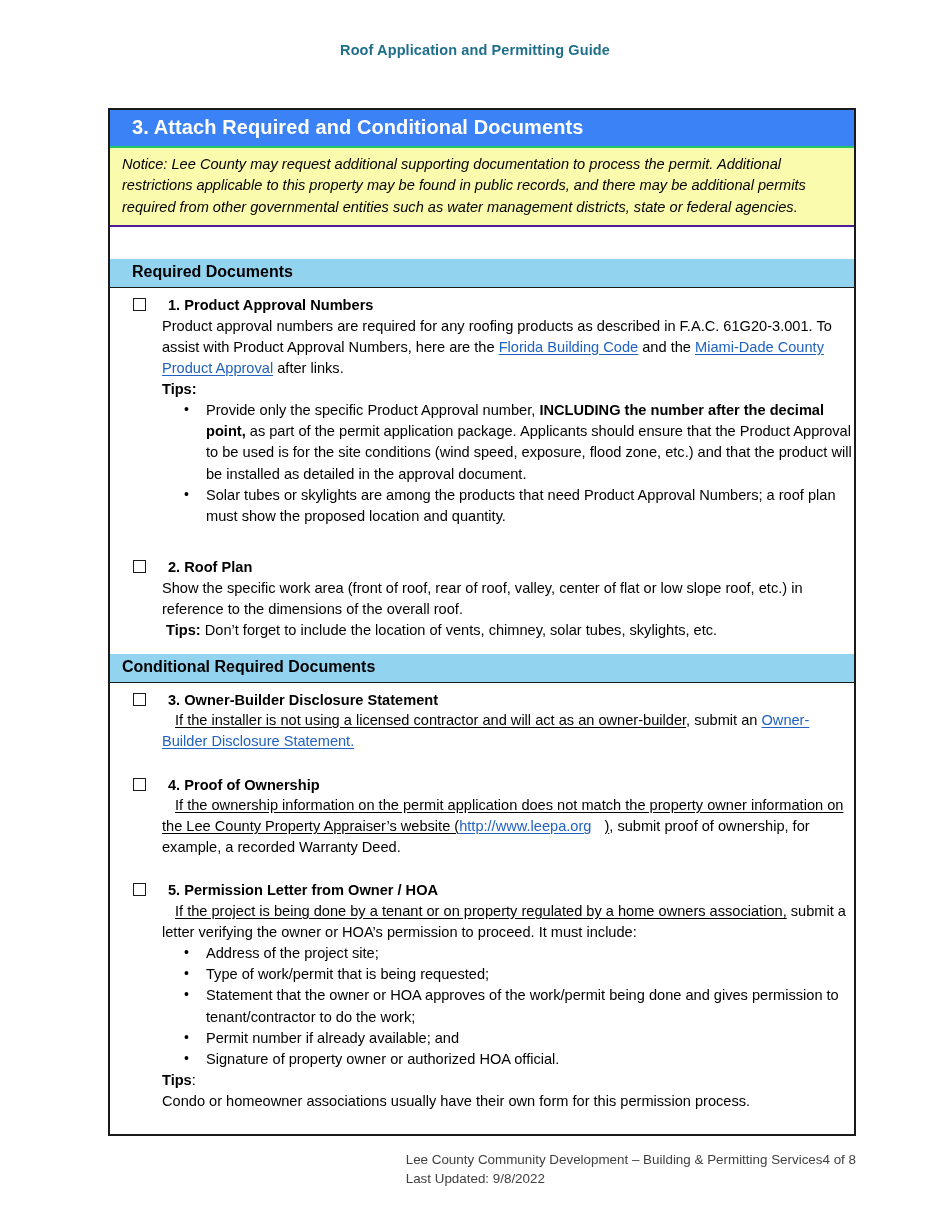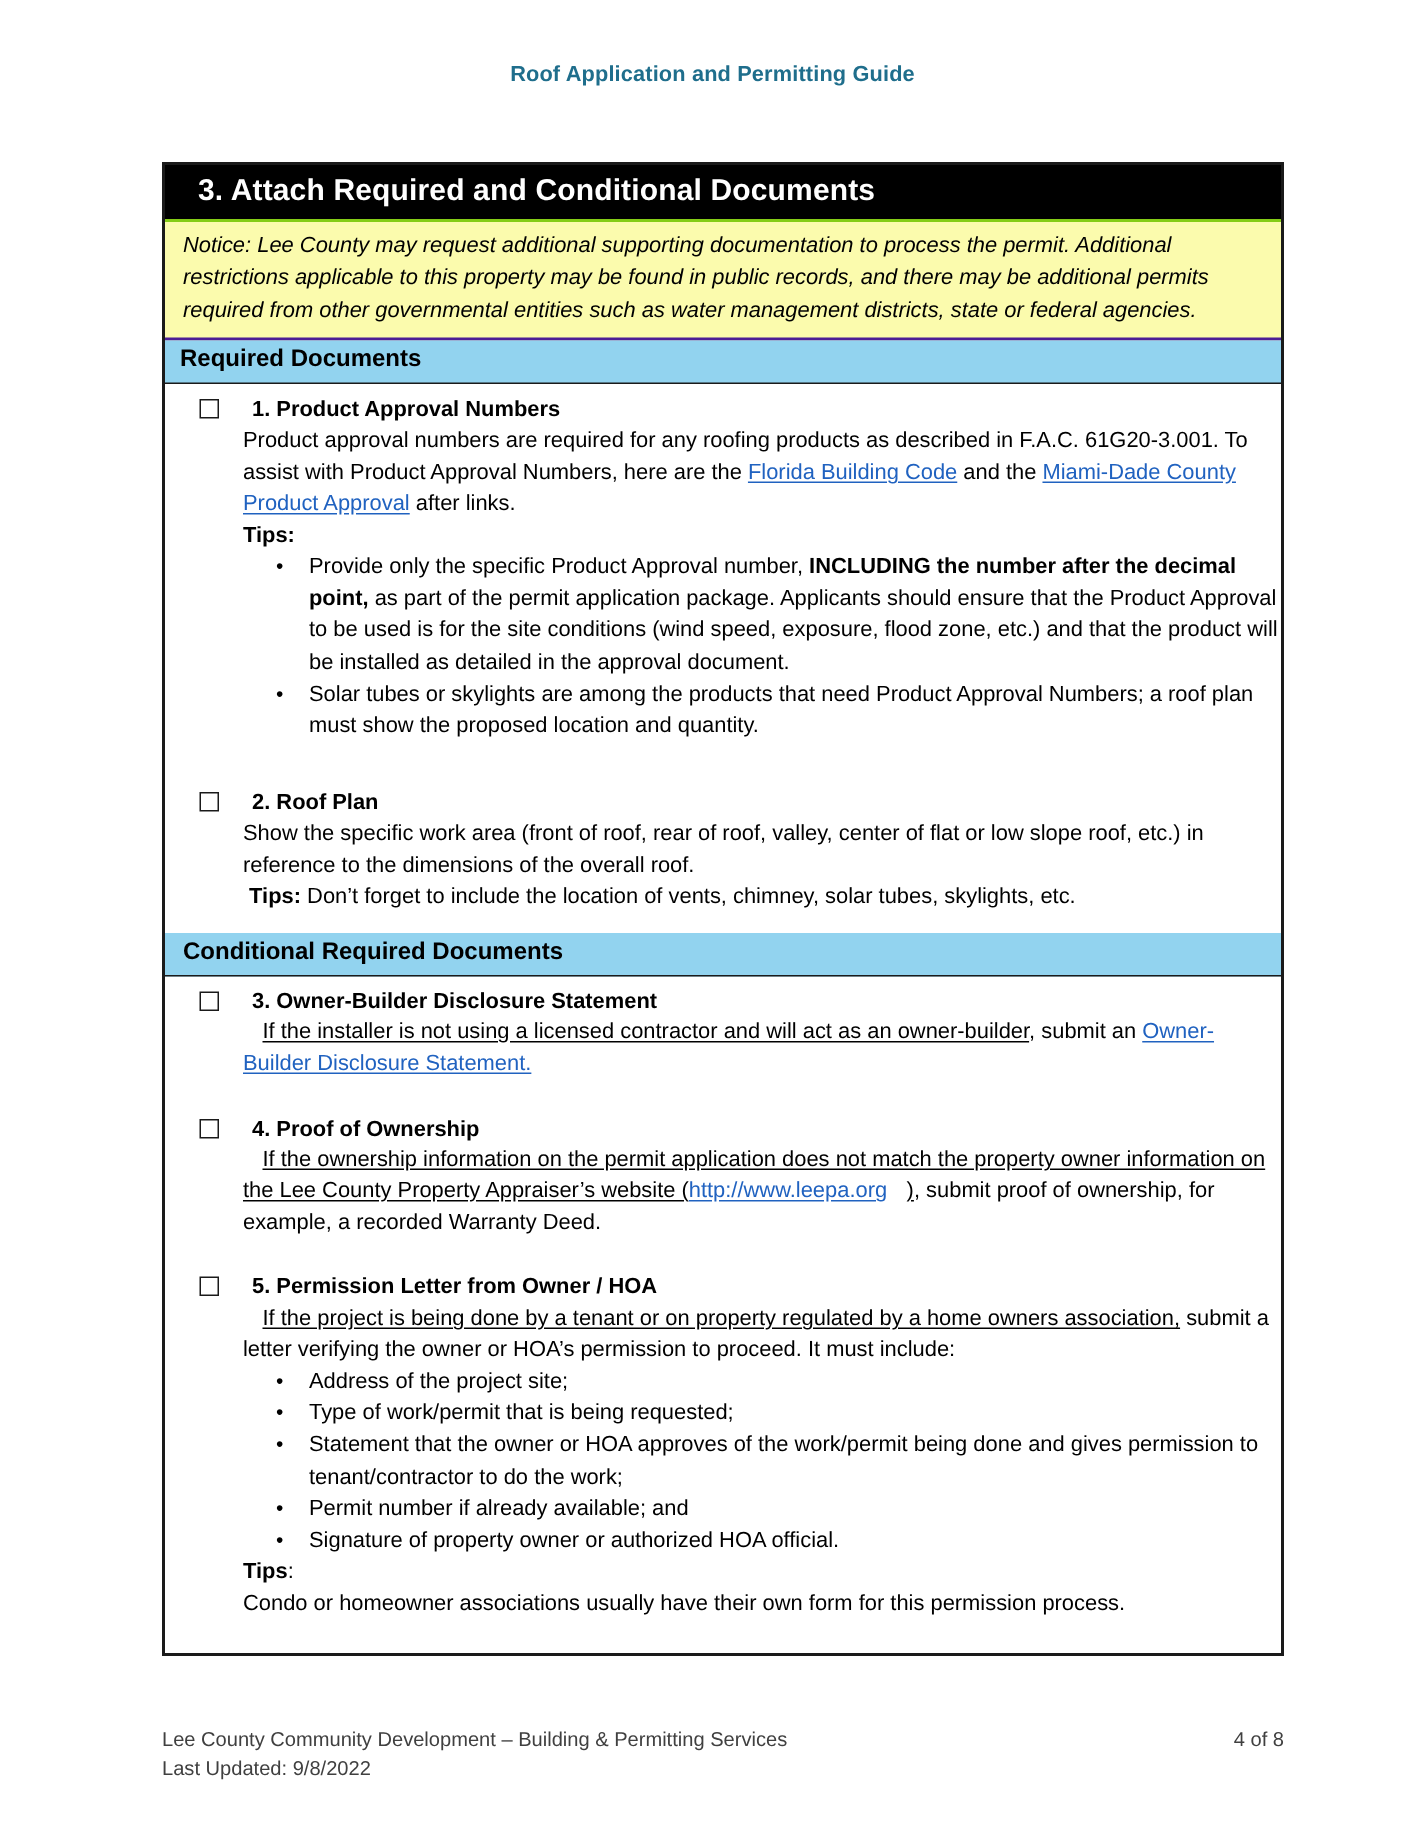--- a/index.html
+++ b/index.html
@@ -41,27 +41,27 @@
     position: absolute;
     left: 108px;
     top: 108px;
     width: 748px;
     border: 2px solid #1a1a1a;
     box-sizing: border-box;
     background: #fff;
   }
 
   .section-title-bar {
-    background: #000000;
+    background: #3b82f6;
     color: #ffffff;
     font-size: 20px;
     font-weight: bold;
     padding: 5px 0 6px 22px;
     line-height: 1.25;
-    border-bottom: 2px solid #84cc16;
+    border-bottom: 2px solid #22c55e;
     letter-spacing: .1px;
   }
 
   .notice-box {
     background: #fbfbad;
     border-bottom: 2px solid #4c1d95;
     padding: 6px 10px 7px 12px;
     font-style: italic;
     font-size: 14.6px;
     line-height: 1.47;
@@ -69,21 +69,22 @@
 
   .subsection-bar {
     background: #92d3ef;
     border-bottom: 1.5px solid #1a1a1a;
     font-size: 16px;
     font-weight: bold;
     padding: 3px 0 4px 12px;
     line-height: 1.3;
   }
   .subsection-bar.indented {
-    padding-left: 10px;
+    padding-left: 22px;
+    margin-top: 32px;
   }
 
   .items-region {
     padding: 0;
   }
 
   
   .item {
     display: flex;
     align-items: flex-start;
@@ -170,21 +171,21 @@
     position: absolute;
     left: 108px;
     top: 1150px;
     width: 748px;
     font-size: 13.4px;
     color: #404040;
     line-height: 1.42;
   }
   .footer-row {
     display: flex;
-    justify-content: space-between;
+    justify-content: flex-end;
     align-items: flex-start;
   }
   .footer-left { text-align: left; }
   .footer-right { text-align: right; white-space: nowrap; }
 </style>
 </head>
 <body>
 
 <div class="page">
 

